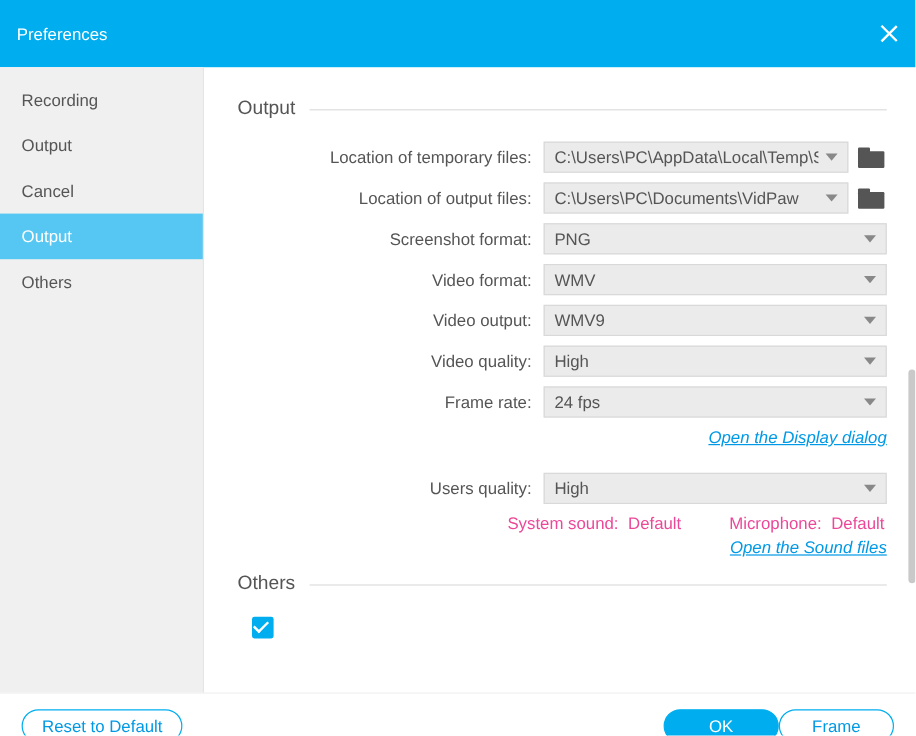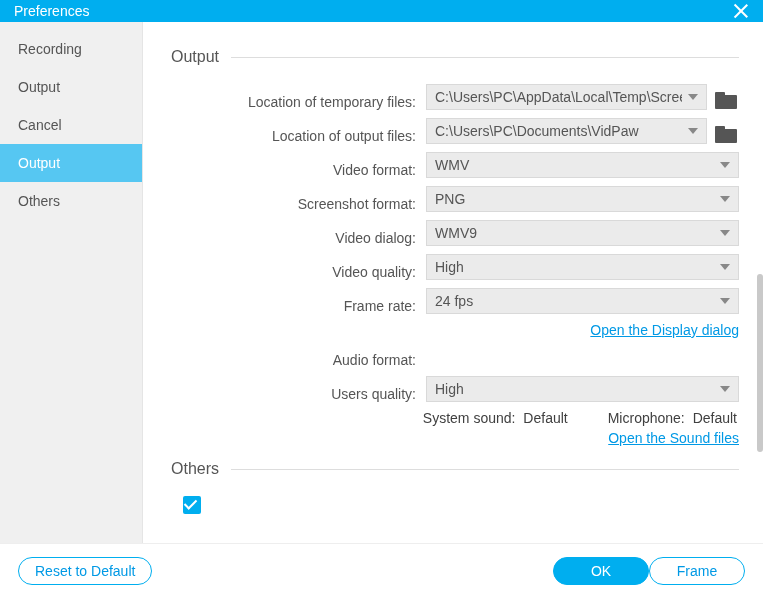--- a/index.html
+++ b/index.html
@@ -9,21 +9,21 @@
     color: #444;
     background: #fff;
     width: 763px;
     height: 613px;
     overflow: hidden;
     position: relative;
   }
   .titlebar {
     background: #00aeef;
     color: #fff;
-    height: 22px;
+    height: 56px;
     display: flex;
     align-items: center;
     justify-content: space-between;
     padding: 0 14px;
   }
   .titlebar .title { font-size: 14px; }
   .close-icon {
     width: 16px; height: 16px;
     position: relative;
     cursor: pointer;
@@ -36,21 +36,21 @@
     background: #fff;
   }
   .close-icon::before { transform: rotate(45deg); }
   .close-icon::after  { transform: rotate(-45deg); }
 
   .body {
     display: flex;
     height: 521px;
   }
   .sidebar {
-    width: 143px;
+    width: 170px;
     background: #f0f0f0;
     border-right: 1px solid #e5e5e5;
     padding-top: 8px;
   }
   .sidebar-item {
     padding: 11px 18px;
     color: #555;
     cursor: pointer;
   }
   .sidebar-item.active {
@@ -86,21 +86,21 @@
     margin-right: 12px;
   }
   .section-header hr {
     flex: 1;
     border: none;
     border-top: 1px solid #ddd;
   }
 
   .row {
     display: flex;
-    align-items: flex-end;
+    align-items: center;
     margin-bottom: 8px;
   }
   .row label {
     width: 255px;
     text-align: right;
     padding-right: 10px;
     color: #555;
     font-size: 14px;
   }
   .select {
@@ -157,29 +157,30 @@
 
   .link-row {
     text-align: right;
     margin: 2px 0 14px 0;
   }
   .link-row a {
     color: #0099e5;
     text-decoration: underline;
     font-size: 14px;
     cursor: pointer;
+    font-style: italic;
   }
 
   .sysrow {
     display:flex;
     justify-content:flex-end;
     gap: 40px;
     padding-right: 2px;
     margin: 6px 0 4px 0;
-    color:#404040;
+    color:#ec4899;
     align-items:center;
   }
   .sysrow span.lab { margin-right: 4px; }
 
   .checkbox-row {
     display:flex;
     align-items:center;
     padding-left: 12px;
     color:#555;
   }
@@ -271,37 +272,37 @@
     <div class="row">
       <label>Location of output files:</label>
       <div class="select">
         <span class="val">C:\Users\PC\Documents\VidPaw</span>
         <div class="chev"></div>
       </div>
       <div class="folder-icon"></div>
     </div>
 
     <div class="row">
+      <label>Screenshot format:</label>
+      <div class="select">
+        <span class="val">PNG</span>
+        <div class="chev"></div>
+      </div>
+    </div>
+
+    <div class="row">
       <label>Video format:</label>
       <div class="select">
         <span class="val">WMV</span>
         <div class="chev"></div>
       </div>
     </div>
 
     <div class="row">
-      <label>Screenshot format:</label>
-      <div class="select">
-        <span class="val">PNG</span>
-        <div class="chev"></div>
-      </div>
-    </div>
-
-    <div class="row">
-      <label>Video dialog:</label>
+      <label>Video output:</label>
       <div class="select">
         <span class="val">WMV9</span>
         <div class="chev"></div>
       </div>
     </div>
 
     <div class="row">
       <label>Video quality:</label>
       <div class="select">
         <span class="val">High</span>
@@ -315,21 +316,20 @@
         <span class="val">24 fps</span>
         <div class="chev"></div>
       </div>
     </div>
 
     <div class="link-row">
       <a>Open the Display dialog</a>
     </div>
 
     <div class="row">
-      <label>Audio format:</label>
     </div>
 
     <div class="row">
       <label>Users quality:</label>
       <div class="select">
         <span class="val">High</span>
         <div class="chev"></div>
       </div>
     </div>
 

